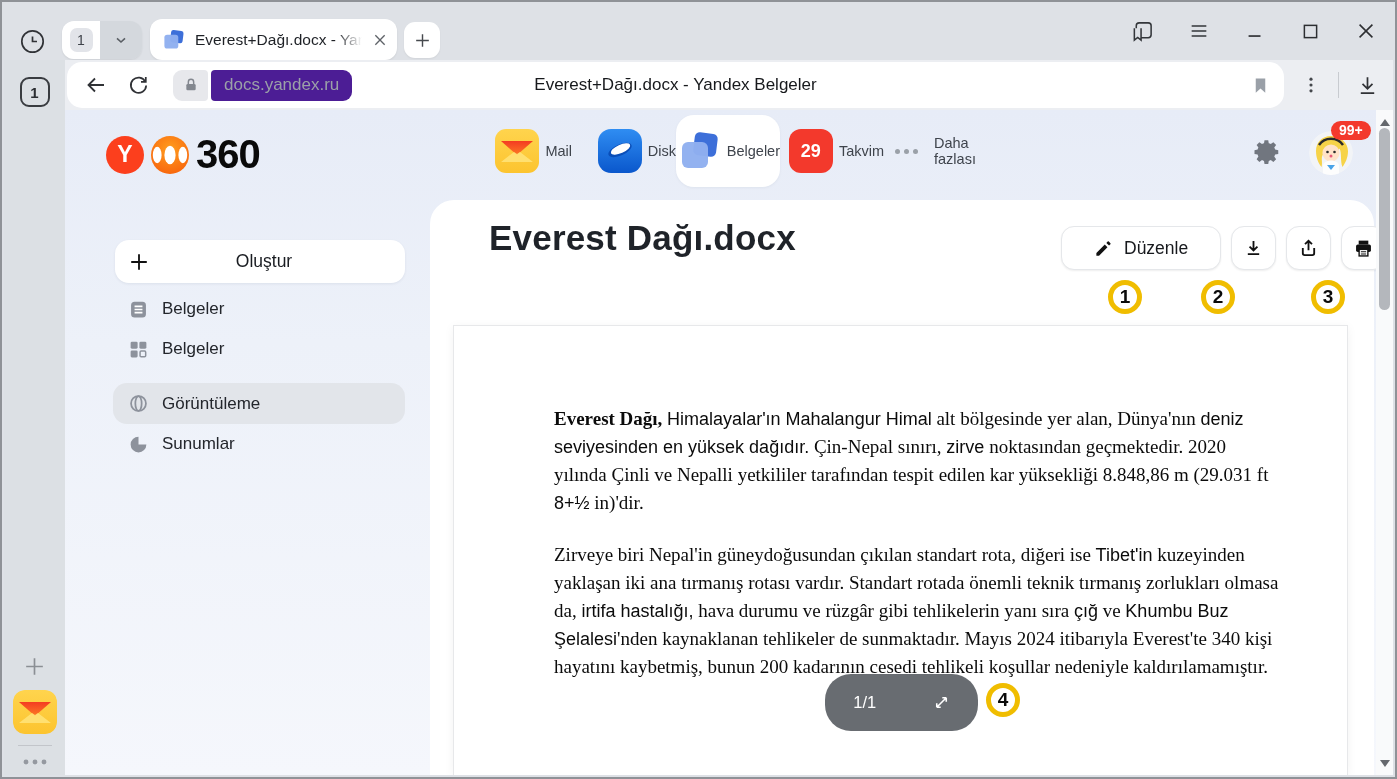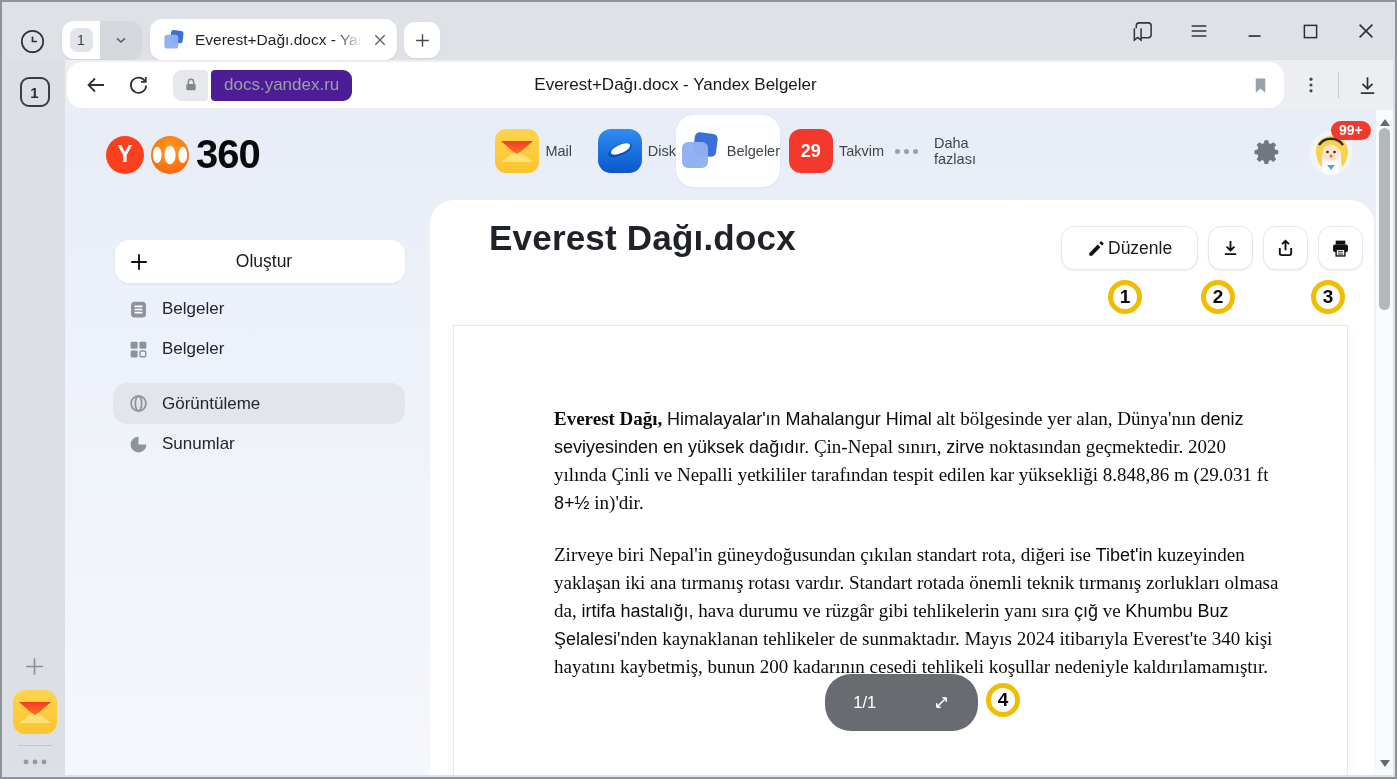--- a/index.html
+++ b/index.html
@@ -73,21 +73,21 @@
   .sidenav { position:absolute; left:48px; top:179px; width:292px; }
   .sideitem { height:40px; display:flex; align-items:center; gap:13px; padding-left:15px; border-radius:14px; cursor:pointer; }
   .sideitem .label { font-size:17px; color:#23262c; }
   .sideitem.active { background:#e2e5ea; margin-top:14px; height:41px; }
 
   
   .card { position:absolute; left:365px; top:90px; right:19px; bottom:0; background:#fff; border-radius:24px 24px 0 0; }
   .doctitle { position:absolute; left:24px; top:18px; font-size:35px; font-weight:700; color:#1f2329; letter-spacing:.2px;margin-left:35px; }
   .actions { position:absolute; left:631px; top:26px; display:flex; gap:10px; }
   .btn { height:44px; background:#fff; border:1px solid #e5e7ea; border-radius:13px; box-shadow:0 1px 2px rgba(0,0,0,.07); display:flex; align-items:center; justify-content:center; cursor:pointer; }
-  .btn.edit { padding:0 25px; gap:2px; font-size:17.5px; color:#17191d;text-align:center; }
+  .btn.edit { padding:0 32px; gap:11px; font-size:17.5px; color:#17191d;text-align:center; }
   .btn.sq { width:45px; }
 
   .ann { position:absolute; width:34px; height:34px; border-radius:50%; background:#fff; border:5px solid #f0bd00; display:flex; align-items:center; justify-content:center; font-size:19px; font-weight:800; color:#0a0a0a; }
 
   .sheet { position:absolute; left:23px; top:125px; width:895px; bottom:0; background:#fff; border:1px solid #e7e8ea; border-bottom:none; box-shadow:0 2px 10px rgba(0,0,0,.05); }
   .sheet-text { padding:79px 64px 0 100px; font-size:19px; line-height:28px; color:#0b0b0b; font-family:"Liberation Serif", serif; }
   .sheet-text p + p { margin-top:24px; }
   .seg-sans { font-family:"Liberation Sans", sans-serif; font-size:18px; }
   .seg-b { font-weight:bold; }
 

